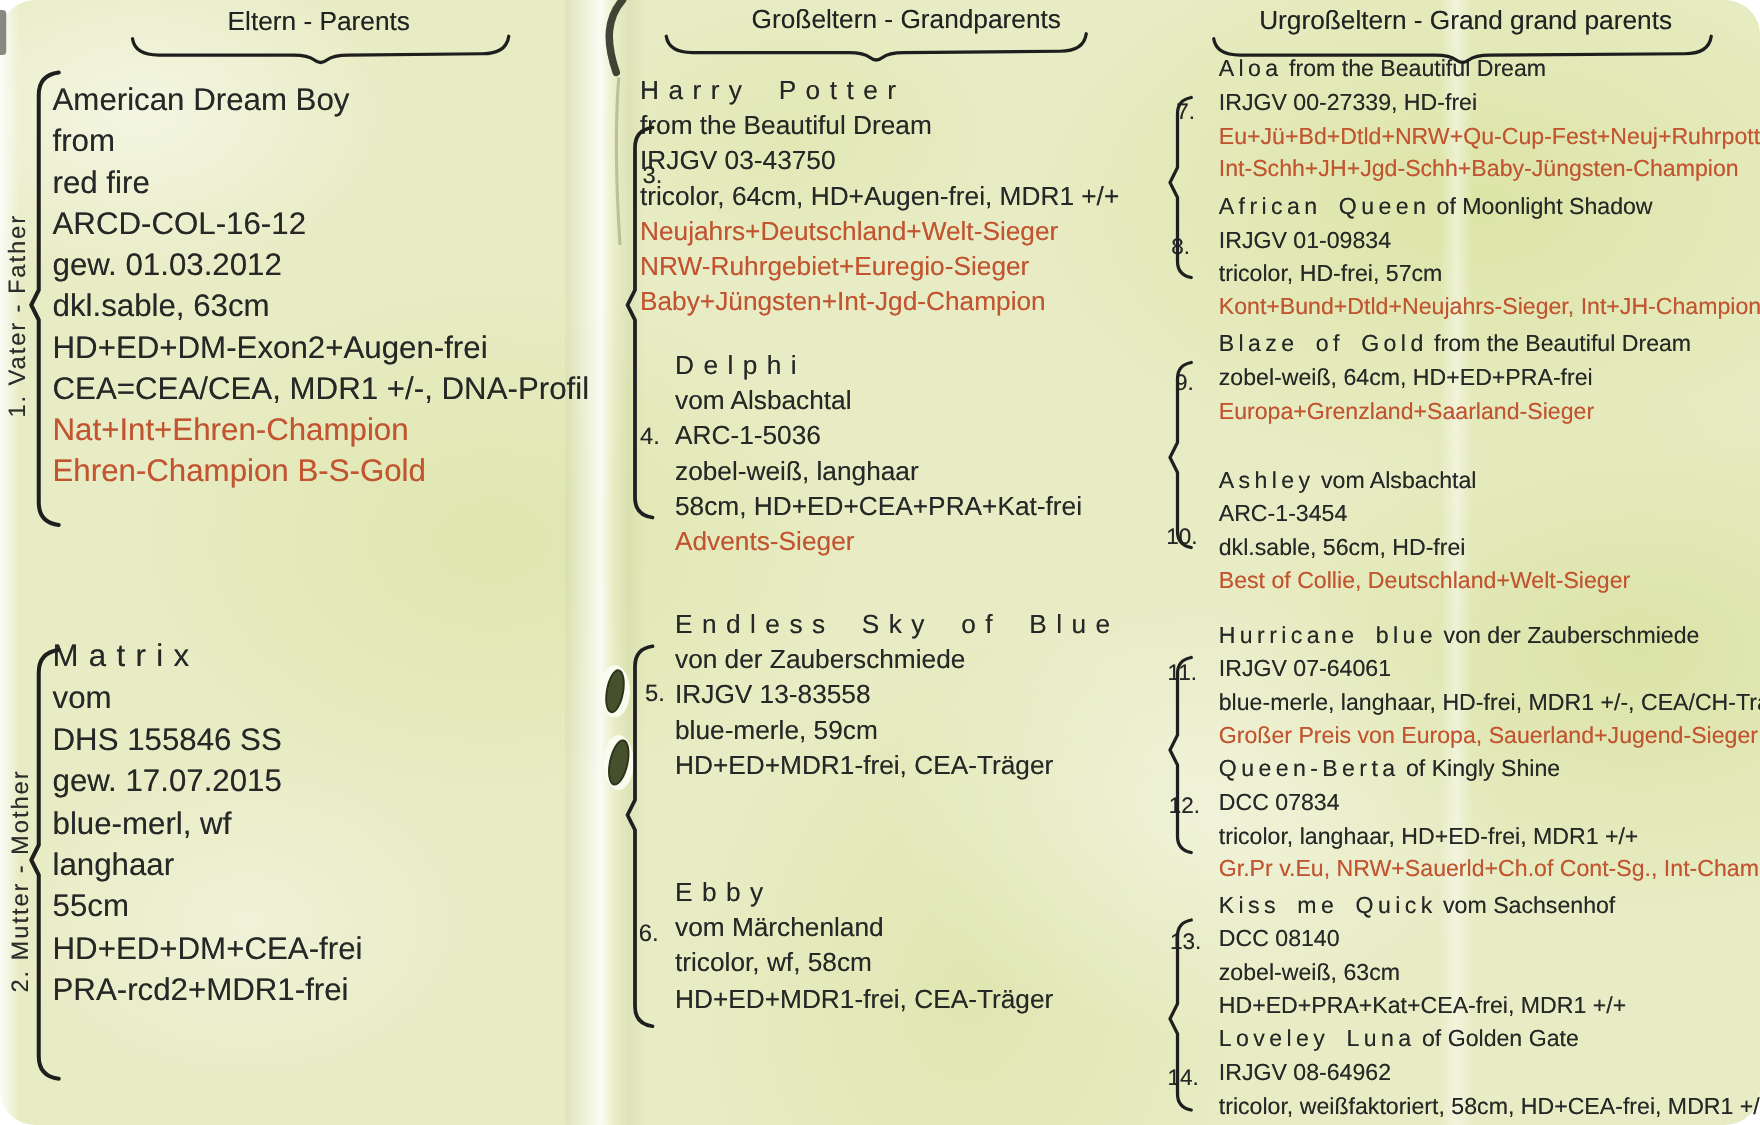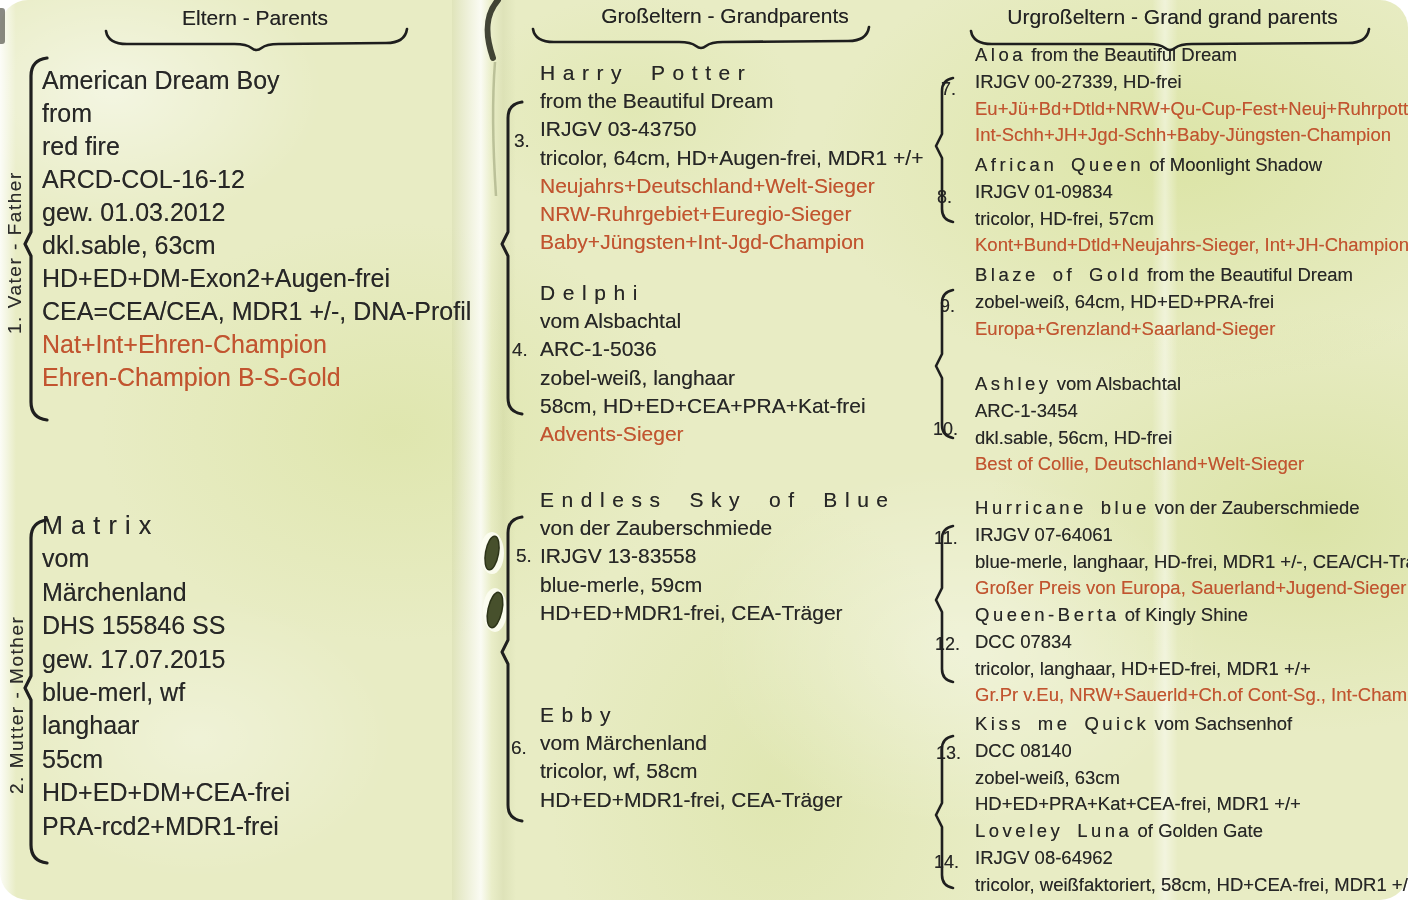--- a/index.html
+++ b/index.html
@@ -83,31 +83,30 @@
       <div class="ln">gew. 01.03.2012</div>
       <div class="ln">dkl.sable, 63cm</div>
       <div class="ln">HD+ED+DM-Exon2+Augen-frei</div>
       <div class="ln">CEA=CEA/CEA, MDR1 +/-, DNA-Profil</div>
       <div class="ln award">Nat+Int+Ehren-Champion</div>
       <div class="ln award">Ehren-Champion B-S-Gold</div>
     </div>
   <div id="mother" class="entry" style="left: 42px; top: 509px; font-size: 25px; line-height: 33.4px;">
       <div class="ln"><span class="name sp-wide">Matrix</span></div>
       <div class="ln">vom</div>
-      <div class="ln">Märchenland</div>
       <div class="ln">DHS 155846 SS</div>
       <div class="ln">gew. 17.07.2015</div>
       <div class="ln">blue-merl, wf</div>
       <div class="ln">langhaar</div>
       <div class="ln">55cm</div>
       <div class="ln">HD+ED+DM+CEA-frei</div>
       <div class="ln">PRA-rcd2+MDR1-frei</div>
     </div>
   <div id="gp-col">
-      <div class="entry" style="left: 540px; top: 59px; font-size: 21px; line-height: 28.2px;">
+      <div class="entry" style="left: 512px; top: 59px; font-size: 21px; line-height: 28.2px;">
         <div class="ln"><span class="name sp-mid">Harry Potter</span></div>
         <div class="ln">from the Beautiful Dream</div>
         <div class="ln">IRJGV 03-43750</div>
         <div class="ln">tricolor, 64cm, HD+Augen-frei, MDR1 +/+</div>
         <div class="ln award">Neujahrs+Deutschland+Welt-Sieger</div>
         <div class="ln award">NRW-Ruhrgebiet+Euregio-Sieger</div>
         <div class="ln award">Baby+Jüngsten+Int-Jgd-Champion</div>
       </div>
       <div class="num" style="left: 514px; top: 130px;">3.</div>
       <div class="entry" style="left: 540px; top: 279px; font-size: 21px; line-height: 28.2px;">

